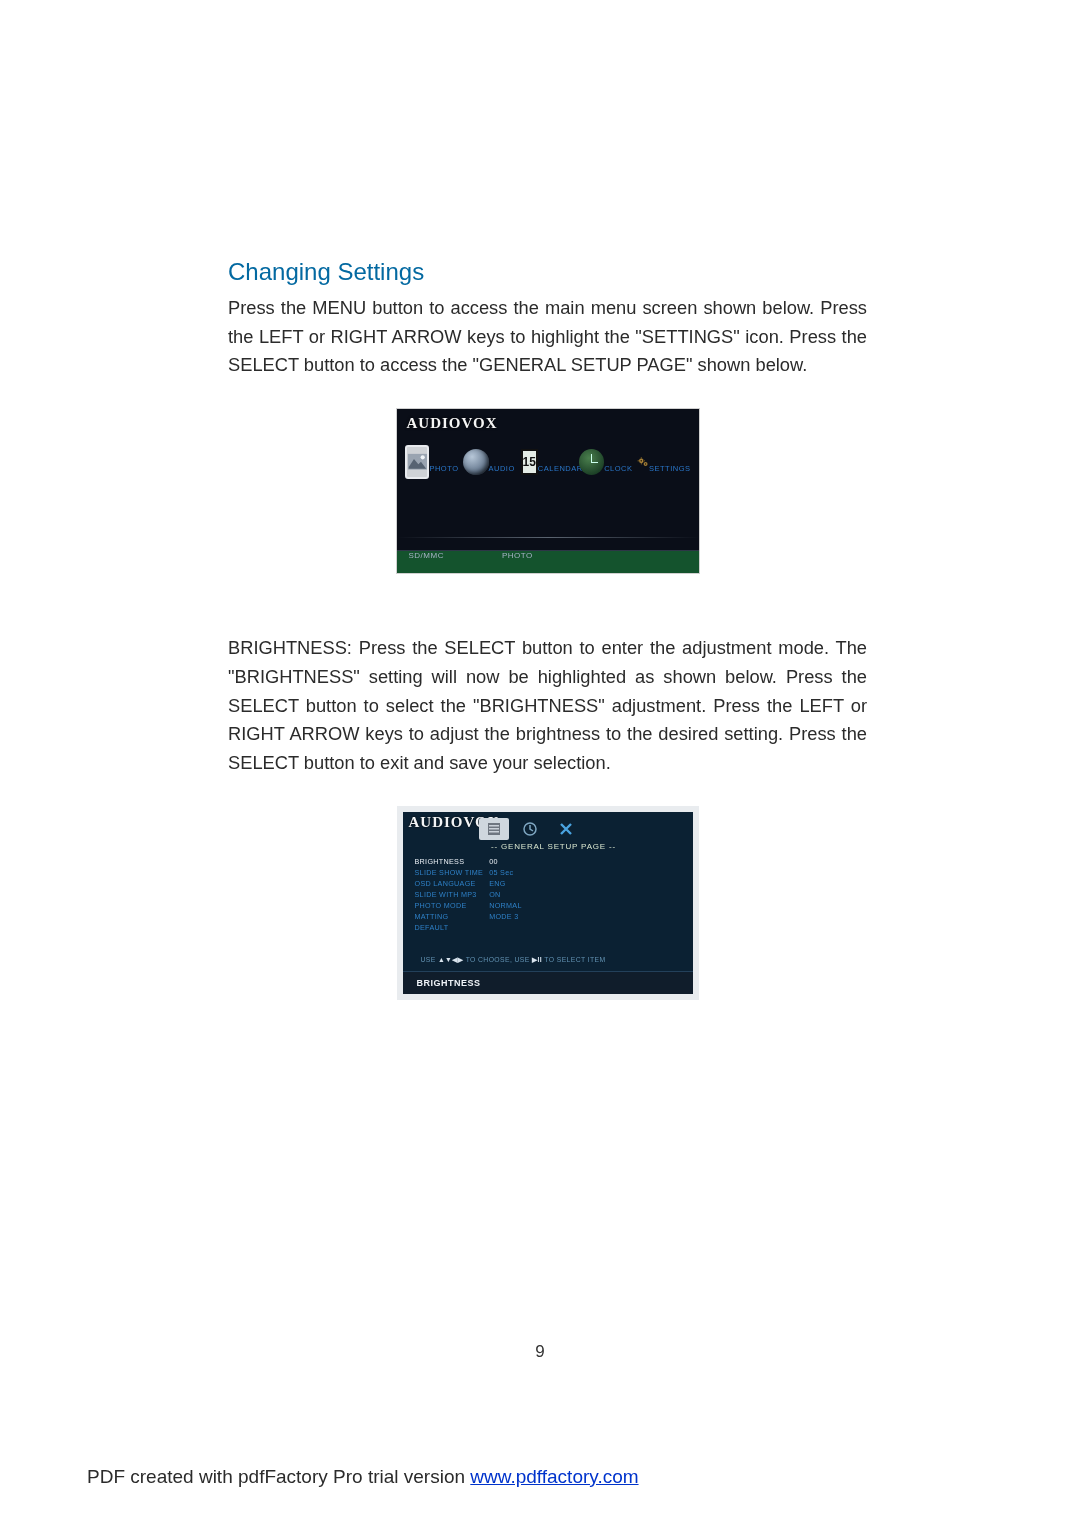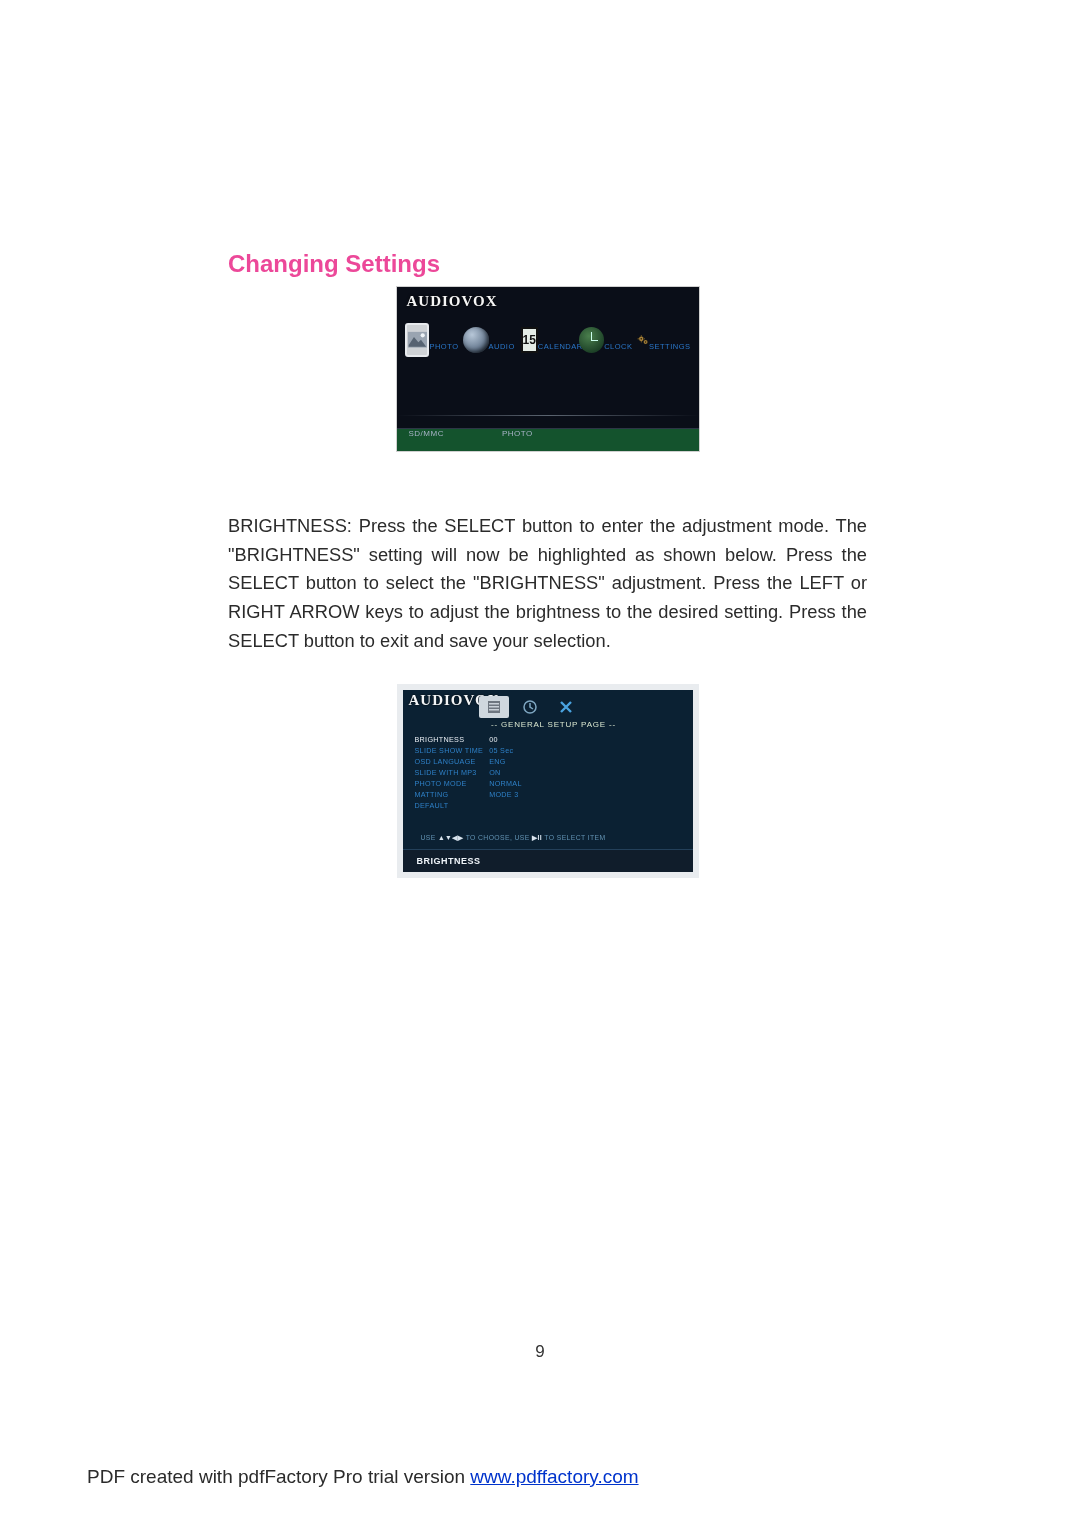--- a/index.html
+++ b/index.html
@@ -14,23 +14,23 @@
   }
   .page {
     box-sizing: border-box;
     width: 1080px;
     height: 1528px;
     padding: 250px 213px 0 228px;
     position: relative;
   }
   h2.title {
     font-size: 24px;
-    font-weight: bold;
-    margin: 0 0 8px 0;
-    color: #ec4899;
+    font-weight: normal;
+    margin: 8px 0 8px 0;
+    color: #0369a1;
   }
   p.body {
     font-size: 18.3px;
     line-height: 1.57;
     margin: 0 0 28px 0;
     text-align: justify;
     color: #2b2b2b;
   }
   .bold-inline { font-weight: normal; }
 
@@ -175,20 +175,21 @@
   }
   .pdf-footer a { color:#0033cc; text-decoration:underline; }
 </style>
 </head>
 <body>
 
 <div class="page">
 
   <h2 class="title">Changing Settings</h2>
 
+  <p class="body">Press the MENU button to access the main menu screen shown below.  Press the LEFT or RIGHT ARROW keys to highlight the "SETTINGS" icon.  Press the SELECT button to access the "GENERAL SETUP PAGE" shown below.</p>
 
   <div class="shot1">
     <div class="brand">AUDIOVOX</div>
     <div class="iconrow">
       <div class="icon selected">
         <div class="box">
           <svg viewBox="0 0 24 20">
               <rect x="1" y="1" width="22" height="18" fill="#9aa4b1"></rect>
               <polygon points="2,16 8,7 13,13 16,10 22,18 2,18" fill="#576372"></polygon>
               <circle cx="18" cy="5" r="2.4" fill="#eef2f6"></circle>

